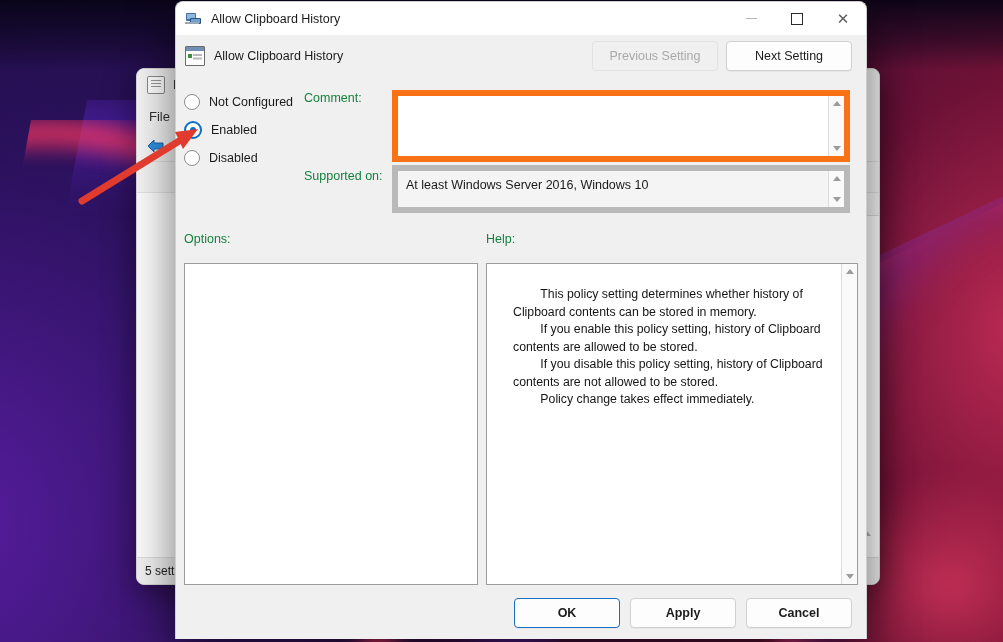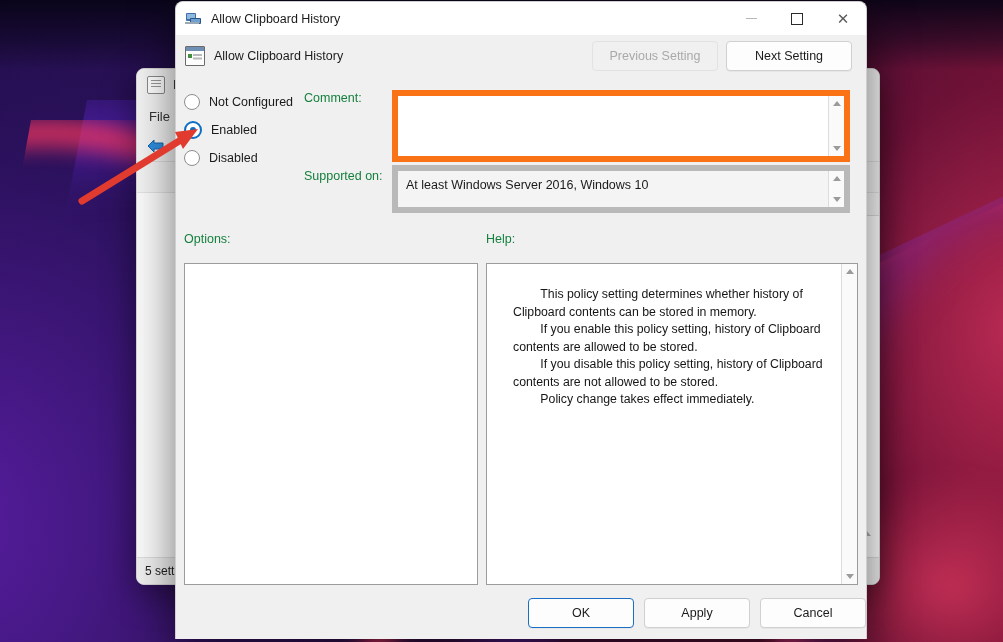--- a/index.html
+++ b/index.html
@@ -468,21 +468,23 @@
   }
 
   .footer {
     position: absolute;
     left: 0; right: 0; bottom: 0;
     height: 53px;
     background: #f0f0f0;
     display: flex;
     align-items: center;
     justify-content: flex-end;
+    padding-right: 14px;
     gap: 10px;
+    font-weight: bold;
   }
   .btn.primary {
     border: 1.6px solid #1a6fc4;
     background: #fdfdfd;
     min-width: 80px;
   }
   .btn.plain { min-width: 80px; }
 
   
   .annotation {

